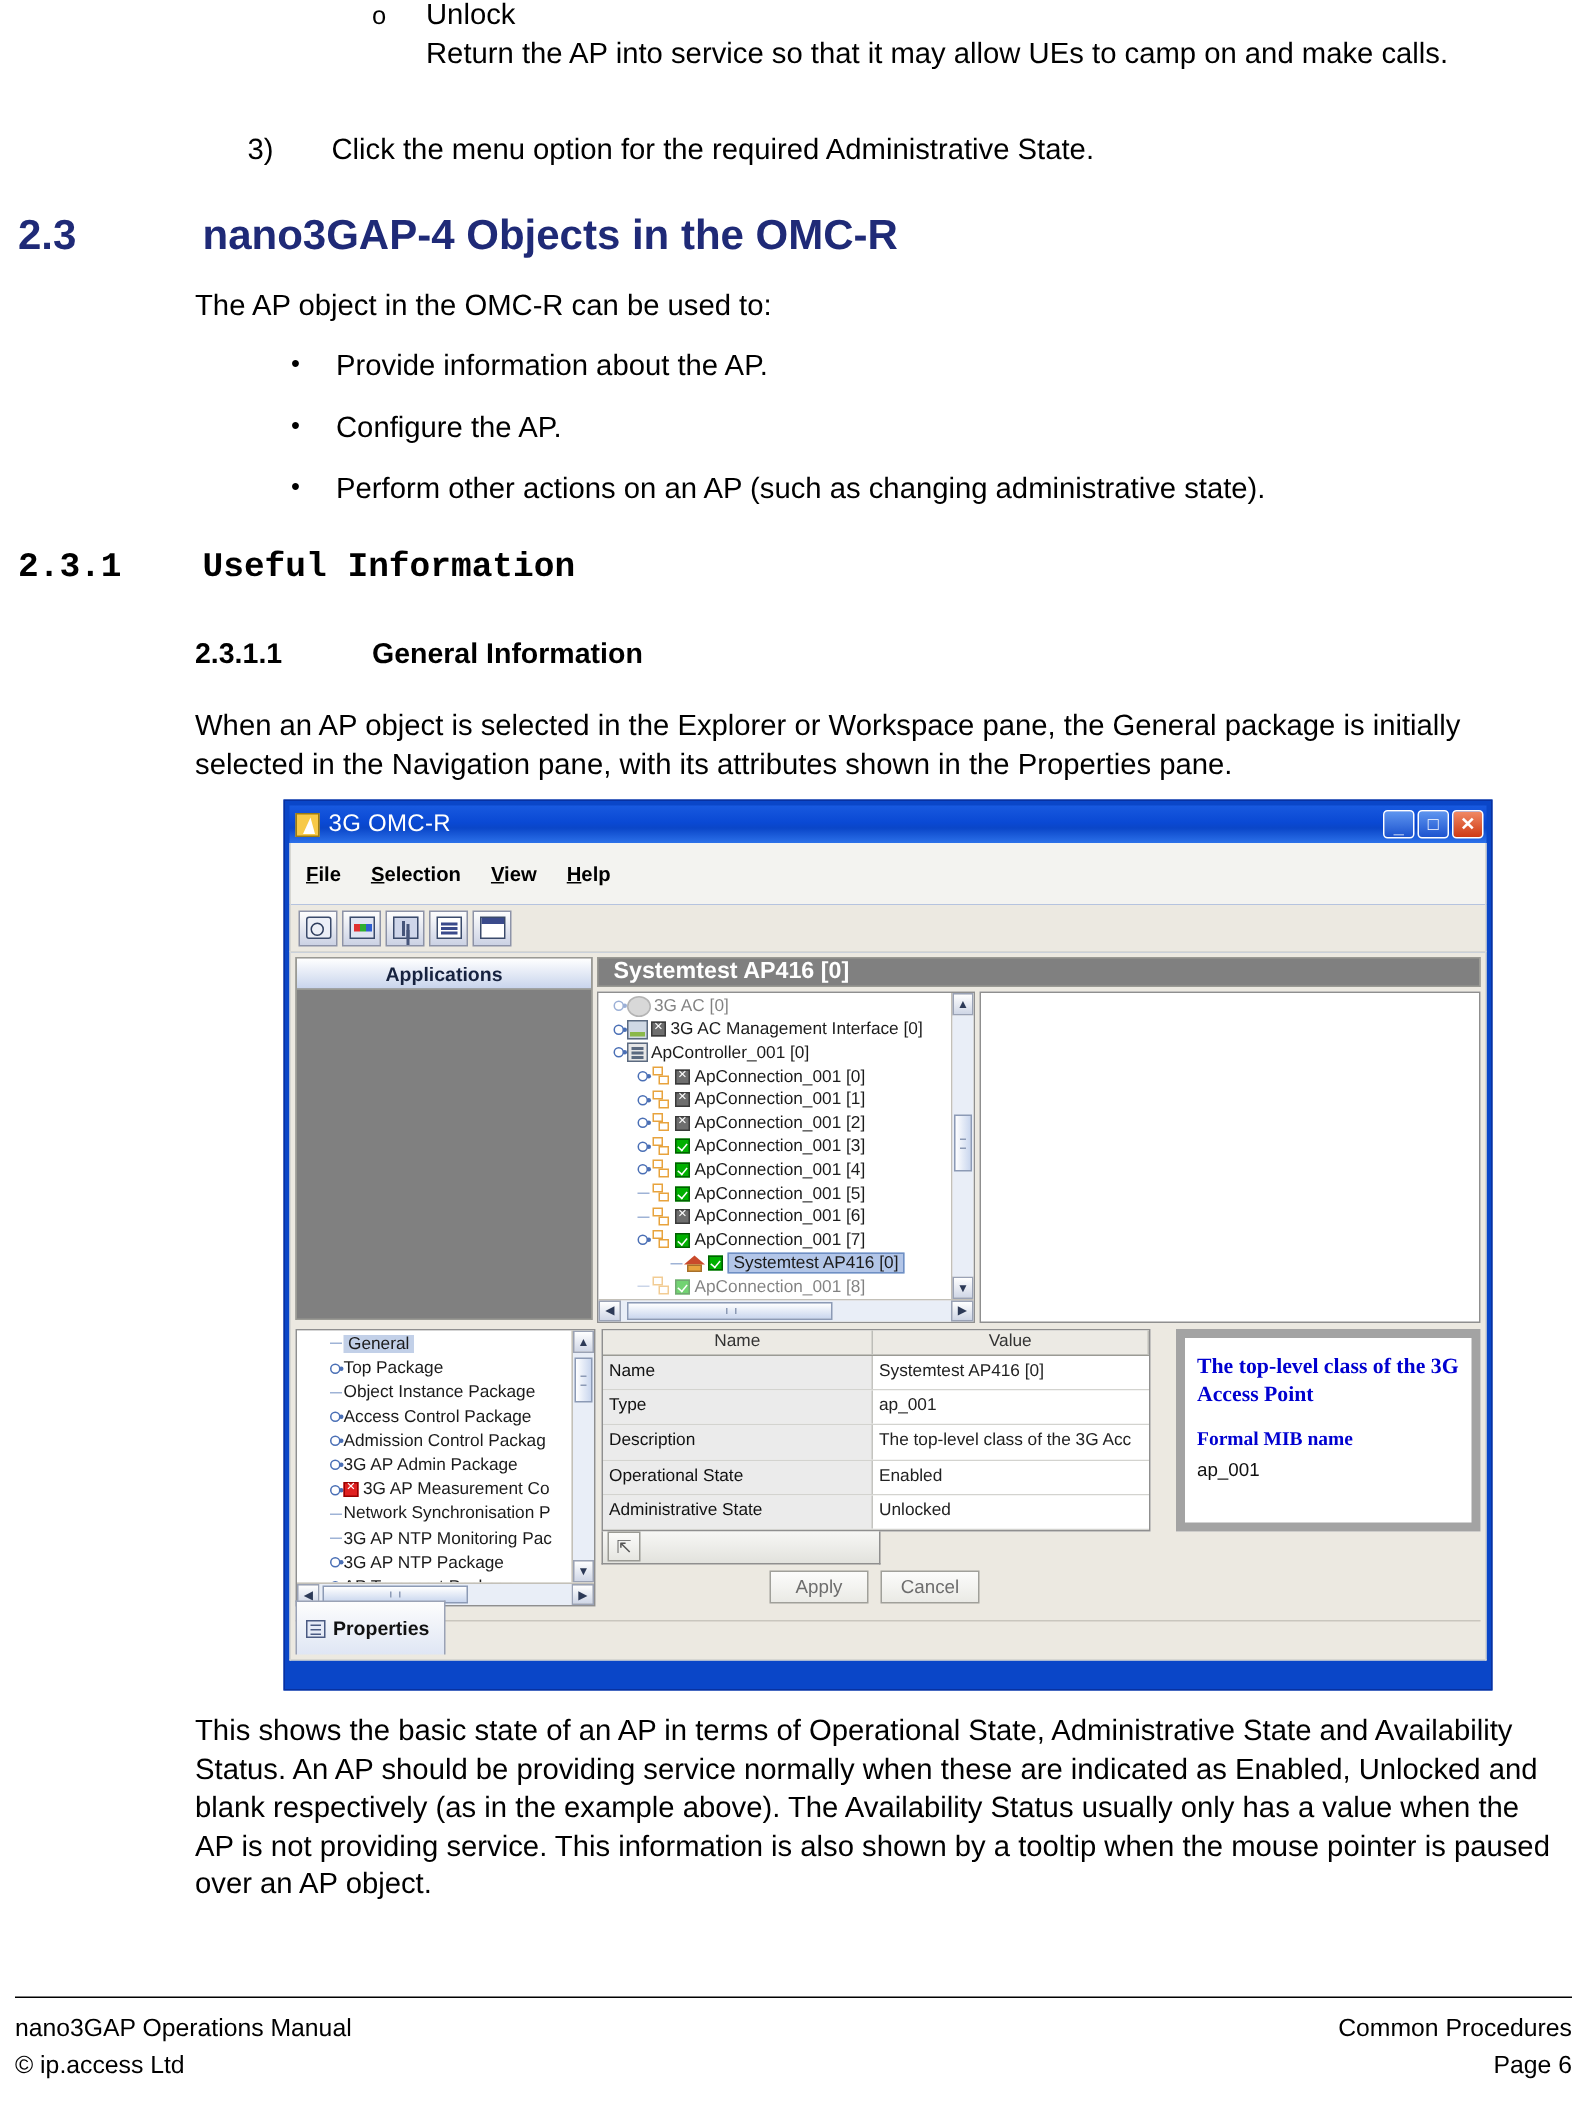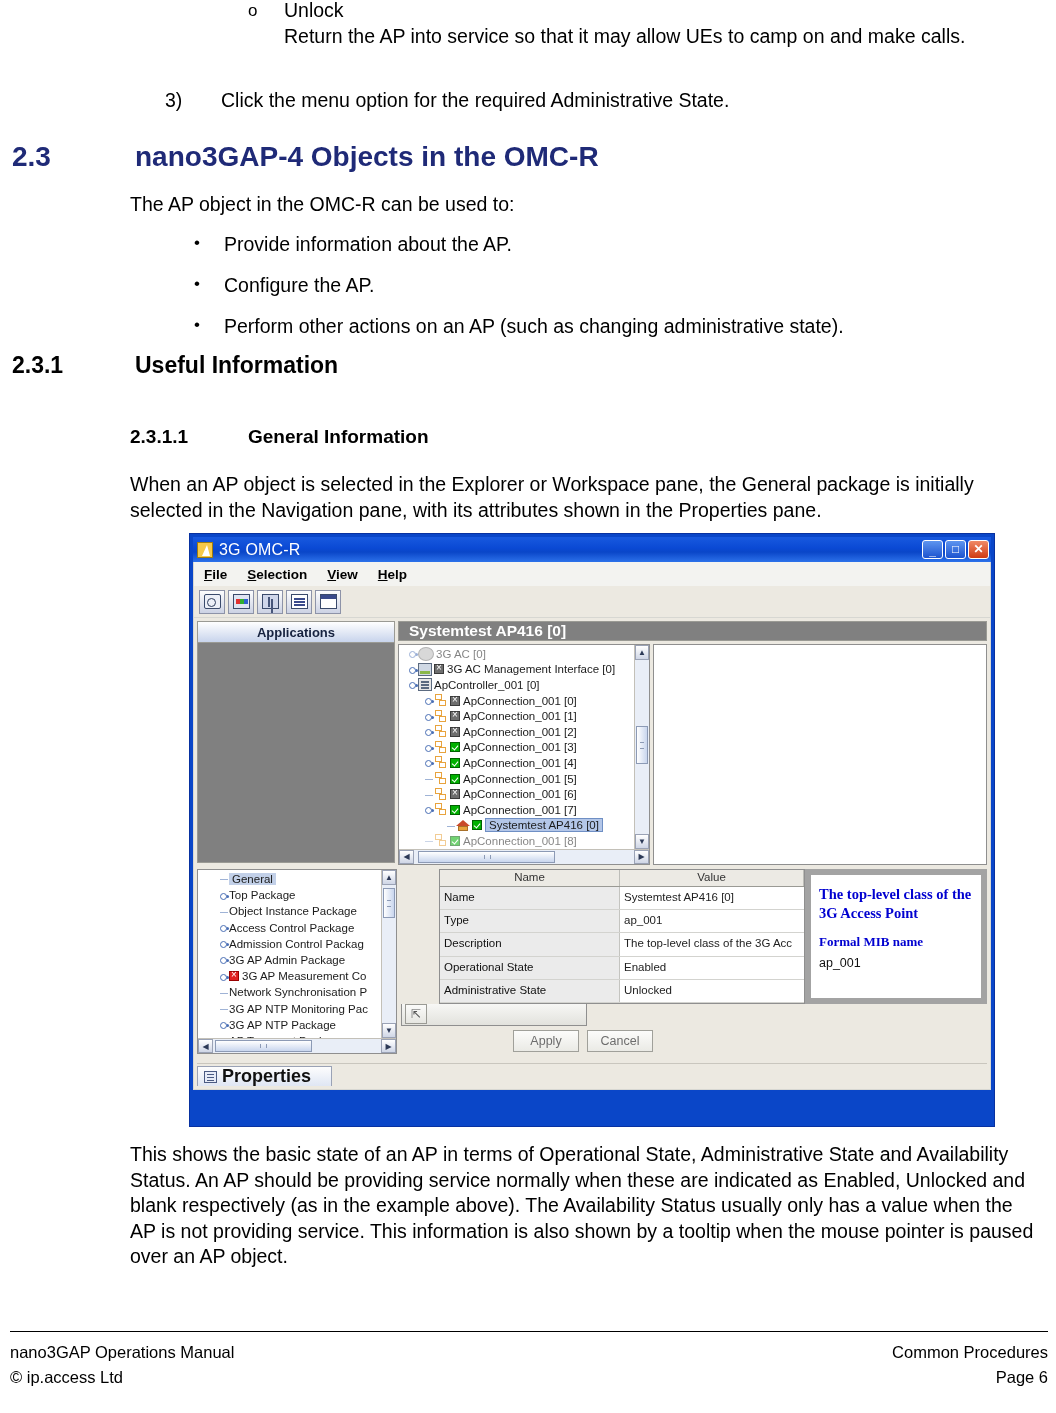--- a/index.html
+++ b/index.html
@@ -110,26 +110,27 @@
   .bullet .dot {
     position: absolute;
     left: 2px;
     top: 1px;
     font-size: 17px;
   }
 
   .h2 {
     position: absolute;
     left: 12px;
-    top: 352px;
+    top: 365px;
     width: 1030px;
     color: #000;
     font-weight: bold;
     font-size: 23px;
     line-height: 27px;
+    font-family: Liberation Mono, monospace;
   }
   .h2 .h2num { position: absolute; left: 0; top: 0; }
   .h2 .h2txt { margin-left: 123px; }
 
   .h3 {
     position: absolute;
     left: 130px;
     top: 425px;
     width: 920px;
     color: #000;
@@ -238,21 +239,21 @@
     color: #fff;
     font-size: 12px;
     line-height: 17px;
     left: 0; right: 0;
     text-align: center;
     font-weight: bold;
   }
   .win-btn.min .g { line-height: 10px; top: 5px; }
 
   .menubar {
-    height: 24px;
+    height: 41px;
     background: #f3f3f0;
     border-left: 1px solid #d7d7d2;
     border-right: 1px solid #d7d7d2;
     display: flex;
     align-items: center;
     padding-left: 10px;
     gap: 20px;
   }
   .menu-item {
     font-size: 13.5px;
@@ -700,21 +701,21 @@
   .nav-row.selected .nlabel {
     background: #c2d0e8;
     padding: 0 3px;
   }
 
   .prop-area {
     flex: 1;
     display: flex;
     flex-direction: column;
   }
-  .prop-table-wrap { display:flex; gap:0; flex:1;margin-left:38px; }
+  .prop-table-wrap { display:flex; gap:17px; flex:1; }
   .prop-table {
     width: 366px;
     border: 1px solid #8f8f8f;
     box-sizing: border-box;
     background: #ffffff;
     font-size: 11.5px;
     display: flex;
     flex-direction: column;
   }
   .pt-head {
@@ -831,30 +832,30 @@
     left: 3px;
     right: 3px;
     bottom: 3px;
     height: 22px;
     background: #ece9e1;
     border-top: 1px solid #c9c6be;
     display: flex;
     align-items: flex-end;
   }
   .tab {
-    height: 20px;
+    height: 36px;
     background: linear-gradient(to bottom,#fdfdfd,#dfe6f4);
     border: 1px solid #9aa2b5;
     border-bottom: none;
     box-sizing: border-box;
     display: flex;
     align-items: center;
     gap: 5px;
-    padding: 0 20px 0 6px;
-    font-size: 18px;
+    padding: 0 10px 0 6px;
+    font-size: 13px;
     font-weight: bold;
     color: #111;
   }
   .tab-icon {
     width: 13px; height: 12px;
     border: 1px solid #4a5a82;
     background: #e6ebf7;
     box-sizing: border-box;
     position: relative;
   }

